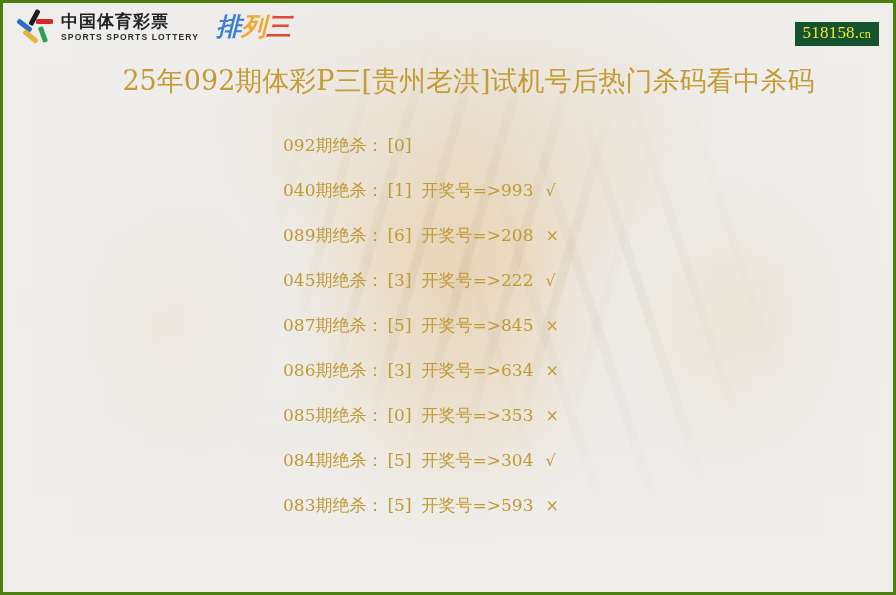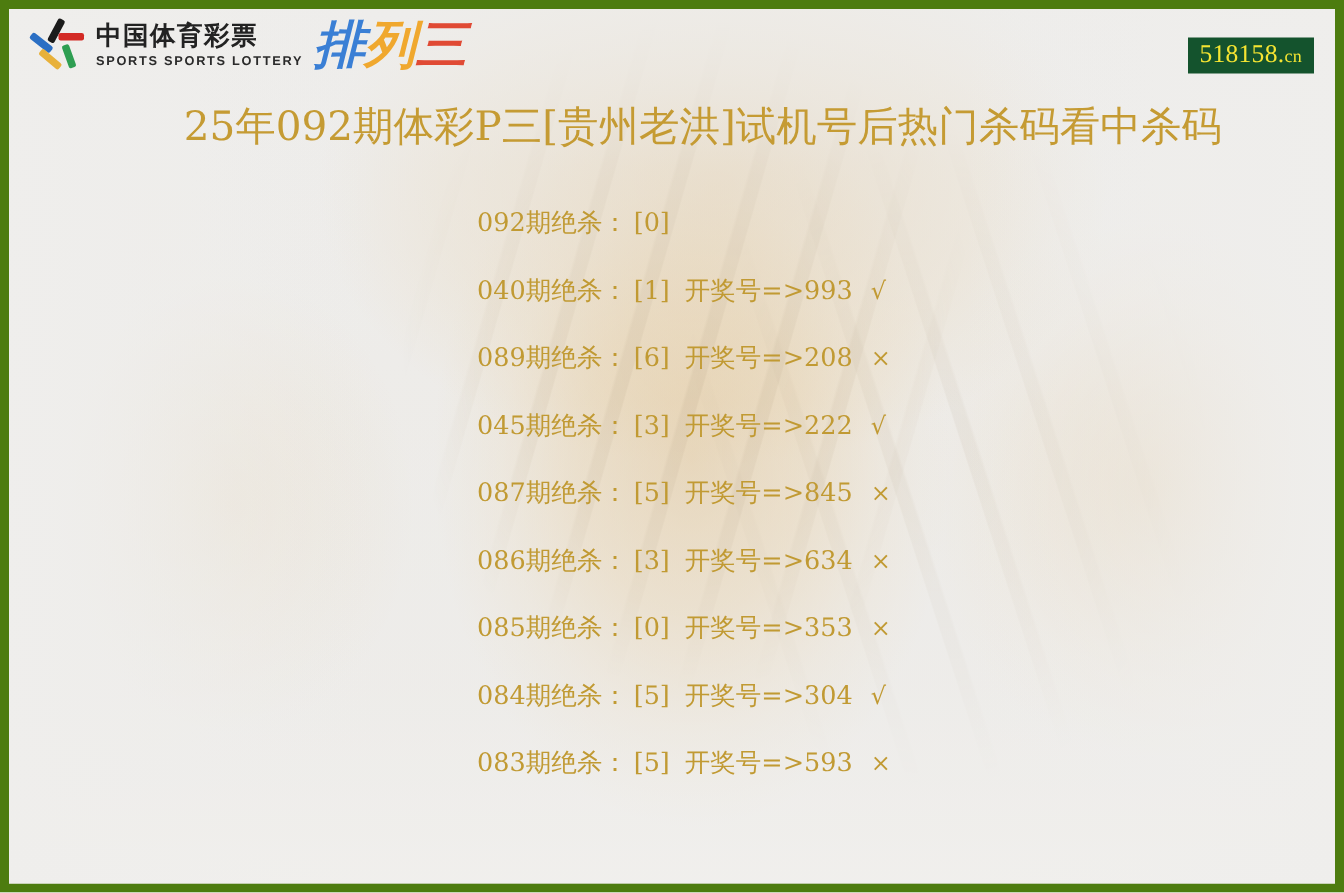--- a/index.html
+++ b/index.html
@@ -5,21 +5,21 @@
   html, body {
     margin: 0;
     padding: 0;
     background: #ffffff;
   }
   #page {
     position: relative;
     width: 896px;
     height: 595px;
     box-sizing: border-box;
-    border: 6px solid #4d7c0f;
+    border: 3px solid #4d7c0f;
     background: #ecebe9;
     overflow: hidden;
     font-family: "Liberation Serif", "DejaVu Serif", serif;
   }
   
   .bg-layer {
     position: absolute;
     inset: 0;
     pointer-events: none;
   }
@@ -138,26 +138,26 @@
     font-family: "Liberation Sans", sans-serif;
     font-size: 8.5px;
     font-weight: 700;
     color: #2b2b2b;
     letter-spacing: 1.15px;
     line-height: 11px;
     margin-top: 1px;
   }
   .p3logo {
     font-family: "DejaVu Sans", "Liberation Sans", sans-serif;
-    font-size: 34px;
+    font-size: 25px;
     font-weight: 700;
     font-style: italic;
     letter-spacing: 0px;
     line-height: 30px;
-    margin-left: 0;
+    margin-left: 10px;
   }
   .p3logo .c1 { color: #3a7fd5; }
   .p3logo .c2 { color: #f0a82e; }
   .p3logo .c3 { color: #e04a34; }
 
   .watermark {
     position: absolute;
     right: 14px;
     top: 19px;
     background: #14532d;
@@ -195,21 +195,20 @@
     z-index: 5;
   }
   .row {
     height: 45px;
     line-height: 45px;
     padding-left: 280px;
     font-family: "DejaVu Serif", "Liberation Serif", serif;
     font-size: 17px;
     color: #c19a33;
     white-space: nowrap;
-    margin-left: 32px;
   }
   .row .issue   { }
   .row .label   { }
   .row .colon   { }
   .row .kill    { margin-left: 4px; }
   .row .draw    { margin-left: 10px; }
   .row .mark    { margin-left: 12px; font-size: 16px; }
 </style>
 </head>
 <body>

